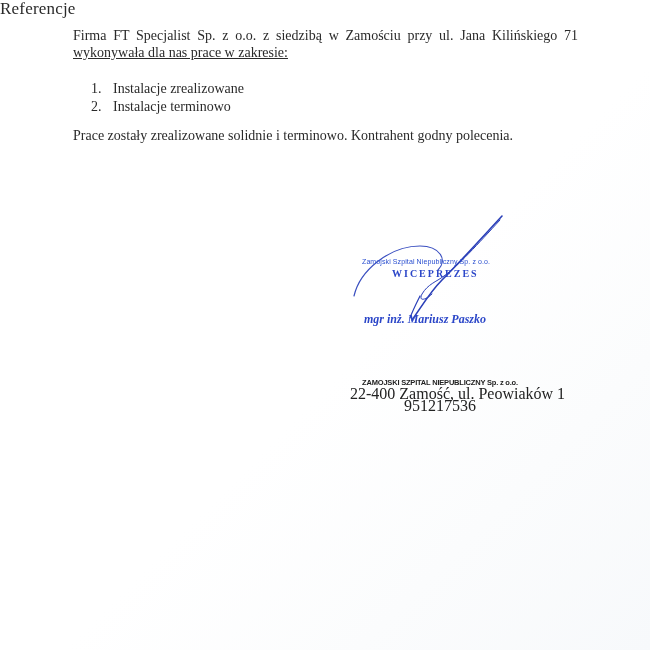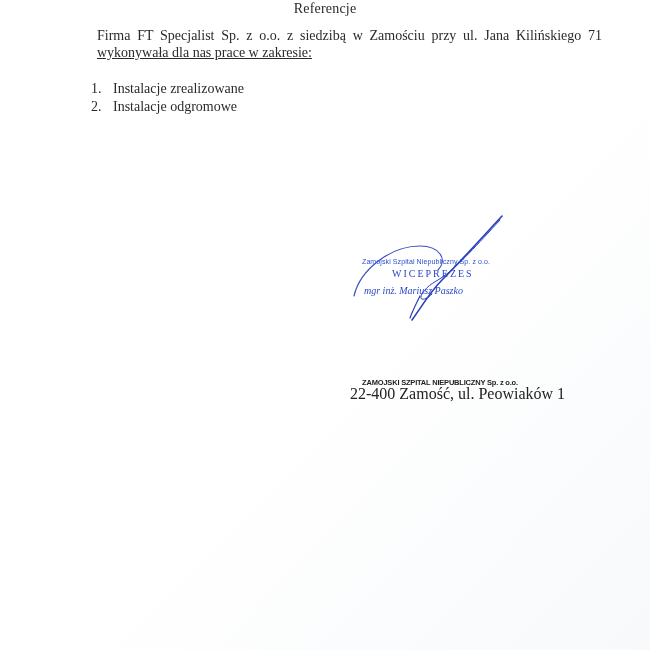--- a/index.html
+++ b/index.html
@@ -18,33 +18,32 @@
     .page {
       position: absolute;
       inset: 0;
       background: linear-gradient(135deg, #ffffff 0%, #ffffff 55%, #f7f9fb 100%);
     }
     .title {
       position: absolute;
       top: 0;
       left: 0;
       width: 650px;
-      text-align: center;
-      font-size: 14px;
+      text-align: left;
+      font-size: 17px;
       line-height: 18px;
       letter-spacing: 0.2px;
     }
     .para1 {
       position: absolute;
       top: 27px;
       left: 73px;
       width: 505px;
       font-size: 14px;
       line-height: 17px;
-      margin-left: 24px;
     }
     .para1 .line1 {
       display: block;
       text-align: justify;
       text-align-last: justify;
       white-space: nowrap;
     }
     .para1 .line2 {
       display: block;
       text-decoration: underline;
@@ -96,33 +95,33 @@
       color: #2a4fd0;
       white-space: nowrap;
       letter-spacing: 0.1px;
     }
     .stamp .role {
       position: absolute;
       left: 42px;
       top: 58px;
       font-family: "Liberation Serif", "DejaVu Serif", serif;
       font-size: 10px;
-      font-weight: normal;
+      font-weight: bold;
       color: #2b46c8;
       letter-spacing: 2px;
       white-space: nowrap;
     }
     .stamp .name {
       position: absolute;
       left: 14px;
-      top: 75px;
+      top: 102px;
       font-family: "Liberation Serif", "DejaVu Serif", serif;
-      font-size: 10px;
+      font-size: 12px;
       font-style: italic;
-      font-weight: normal;
+      font-weight: bold;
       color: #2b46c8;
       white-space: nowrap;
     }
     
     .address {
       position: absolute;
       left: 350px;
       top: 378px;
       width: 180px;
       text-align: center;
@@ -156,38 +155,40 @@
     <span class="line2">wykonywała dla nas prace w zakresie:</span>
   </div>
 
   <ol class="list">
     <li>
       <span class="num">1.</span>
       <span>Instalacje zrealizowane</span>
     </li>
     <li>
       <span class="num">2.</span>
-      <span>Instalacje odgromowe</span>
+      <span>Instalacje terminowo</span>
     </li>
   </ol>
 
+  <div class="para2">Prace zostały zrealizowane solidnie i terminowo. Kontrahent godny polecenia.</div>
 
   <div class="stamp">
     <svg width="180" height="120" viewBox="0 0 180 120">
 
       <path d="M4 86 C 10 60, 40 36, 70 36 C 90 36, 98 50, 88 60" fill="none" stroke="#3a4fc0" stroke-width="1.2" stroke-linecap="round"></path>
 
       <path d="M152 6 C 130 30, 110 52, 92 70 C 80 82, 72 96, 62 110" fill="none" stroke="#2a3fb8" stroke-width="1.6" stroke-linecap="round"></path>
 
       <path d="M150 10 C 128 34, 108 56, 94 66 C 86 72, 78 74, 72 84 C 68 92, 76 90, 82 84" fill="none" stroke="#2a3fb8" stroke-width="1" stroke-linecap="round"></path>
       <path d="M70 86 C 66 94, 62 102, 60 108" fill="none" stroke="#2a3fb8" stroke-width="1.2" stroke-linecap="round"></path>
     </svg>
     <span class="company">Zamojski Szpital Niepubliczny Sp. z o.o.</span>
     <span class="role">WICEPREZES</span>
     <span class="name">mgr inż. Mariusz Paszko</span>
   </div>
 
   <div class="address">
     <div class="org">ZAMOJSKI SZPITAL NIEPUBLICZNY Sp. z o.o.</div>
     <div class="line">22-400 Zamość, ul. Peowiaków 1</div>
+    <div class="line">951217536</div>
   </div>
 
 </div>
 
 </body></html>

